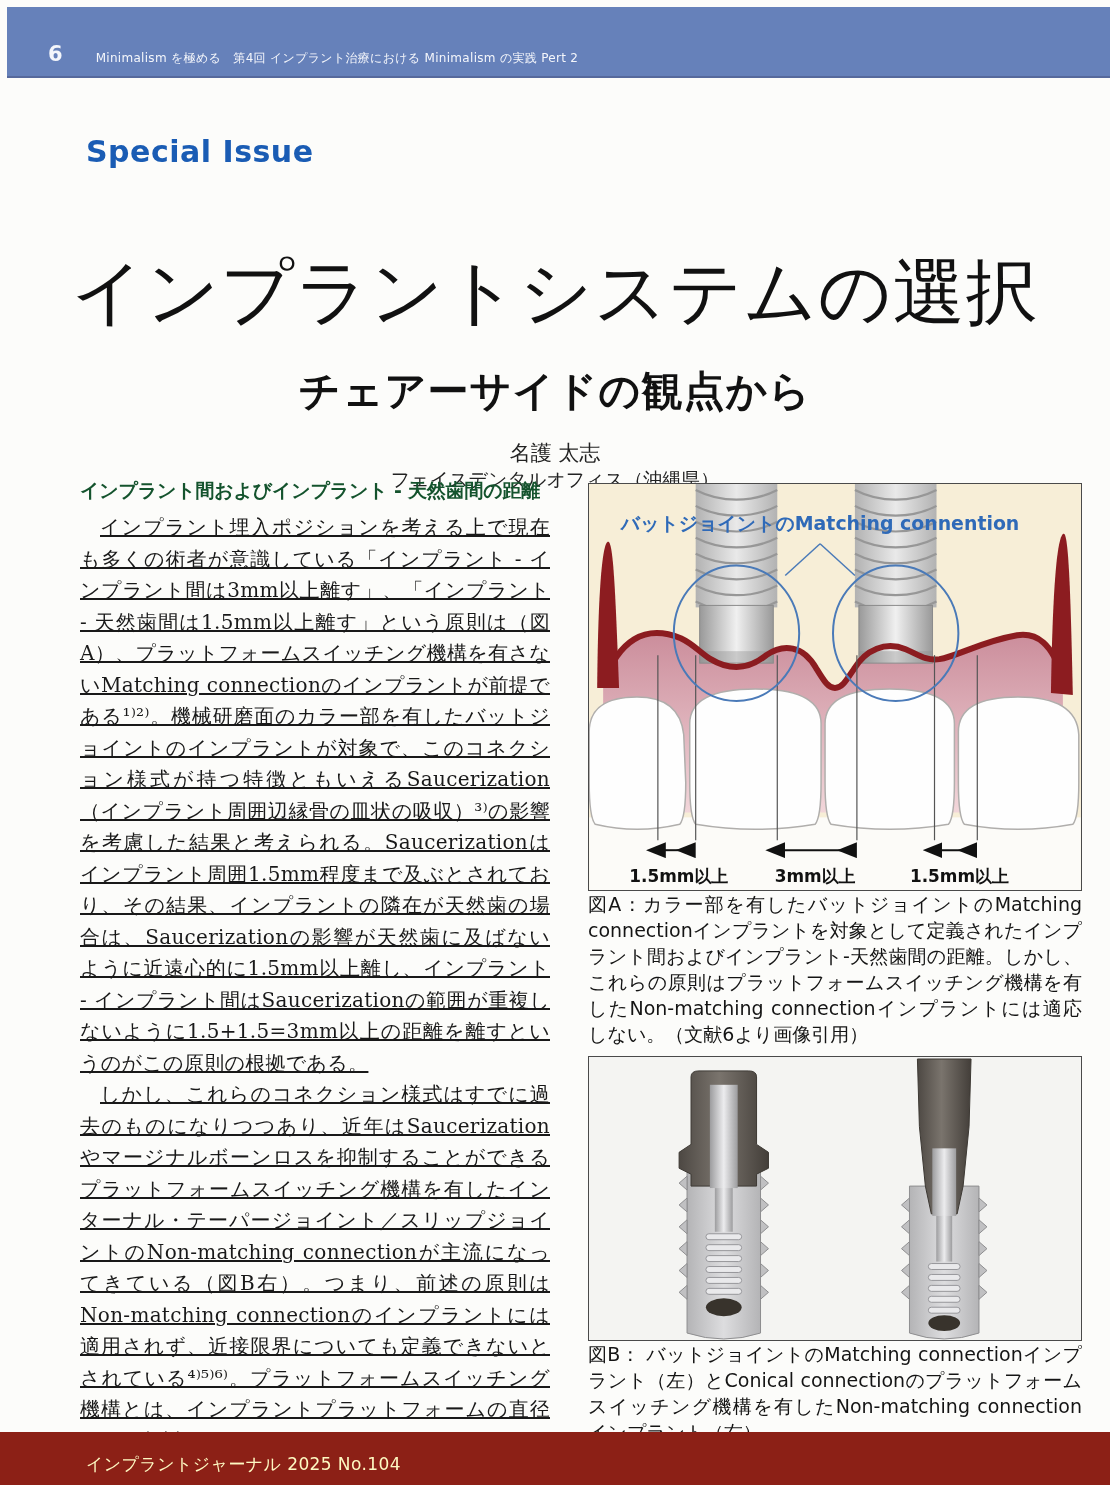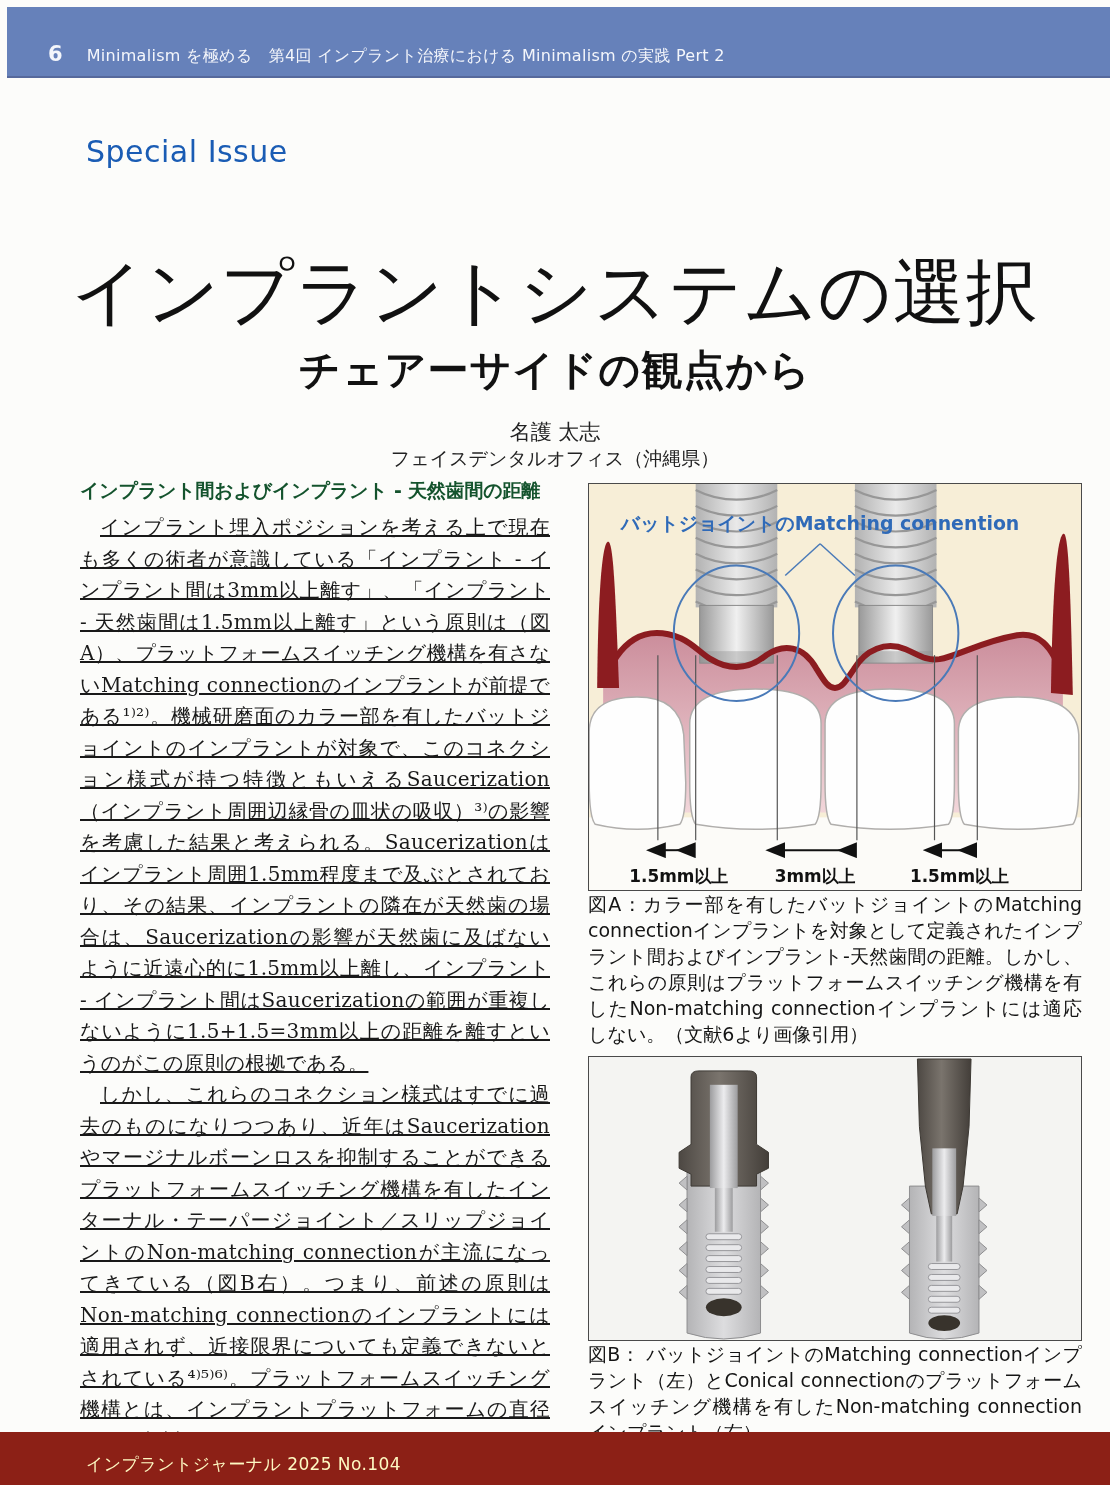--- a/index.html
+++ b/index.html
@@ -10,29 +10,29 @@
     font-family:"DejaVu Sans","Liberation Sans",sans-serif;
   }
   
   .topbar {
     position:absolute; left:7px; top:7px; right:0; height:71px;
     background:#6681ba; border-bottom:2px solid #56699c;
     display:flex; align-items:flex-end; padding:0 0 11px 41px;
     color:#f4f6fb;
   }
   .pagenum { font-size:21px; font-weight:bold; line-height:1; }
-  .runhead { font-size:16px; line-height:1.2; margin-left:24px; letter-spacing:.3px; }
+  .runhead { font-size:12px; line-height:1.2; margin-left:33px; letter-spacing:.3px; }
   
   .special {
     position:absolute; left:86px; top:134px;
-    font-size:30px; font-weight:normal; color:#1a5cb4; letter-spacing:.5px;
+    font-size:30px; font-weight:bold; color:#1a5cb4; letter-spacing:.5px;
   }
   .titleblock { position:absolute; left:45px; top:245px; width:1020px; text-align:center; color:#111; }
   .titleblock h1 { font-size:72px; font-weight:normal; letter-spacing:1px; }
-  .titleblock h2 { font-size:41px; font-weight:bold; margin-top:2px; letter-spacing:1px; }
+  .titleblock h2 { font-size:41px; font-weight:bold; margin-top:23px; letter-spacing:1px; }
   .author { font-size:21px; margin-top:20px; color:#222; }
   .affil  { font-size:19px;  color:#222; }
   
   .leftcol { position:absolute; left:80px; top:478px; width:470px; }
   .sechead {
     font-size:19px; font-weight:bold; color:#14532d;
     letter-spacing:-0.2px; margin-bottom:8px; white-space:nowrap;
   }
   .bodytext {
     font-family:"DejaVu Serif","Liberation Serif",serif;

